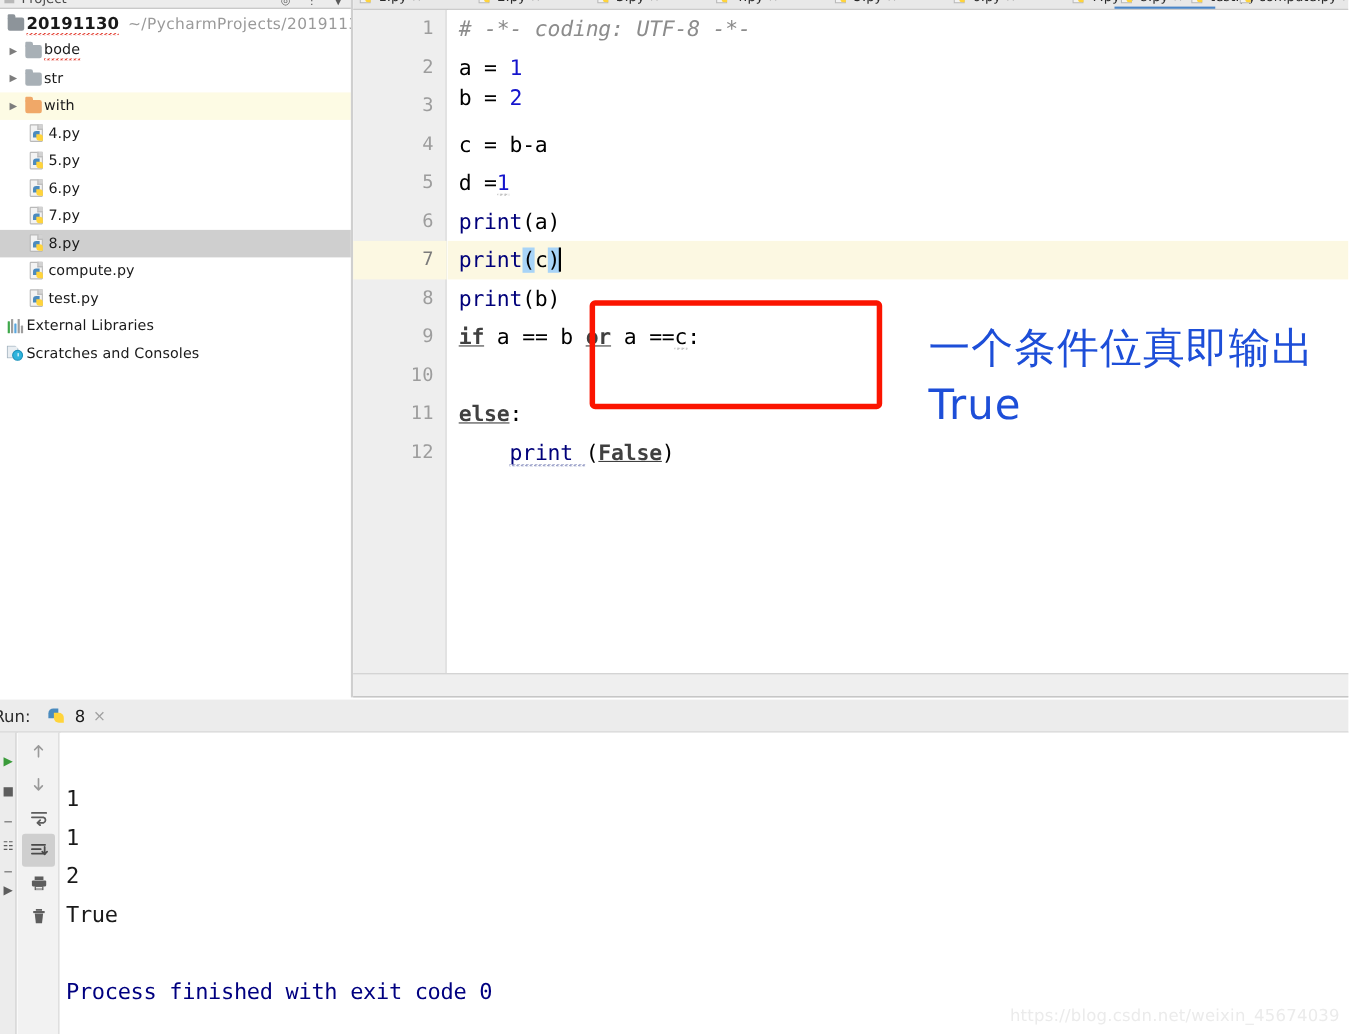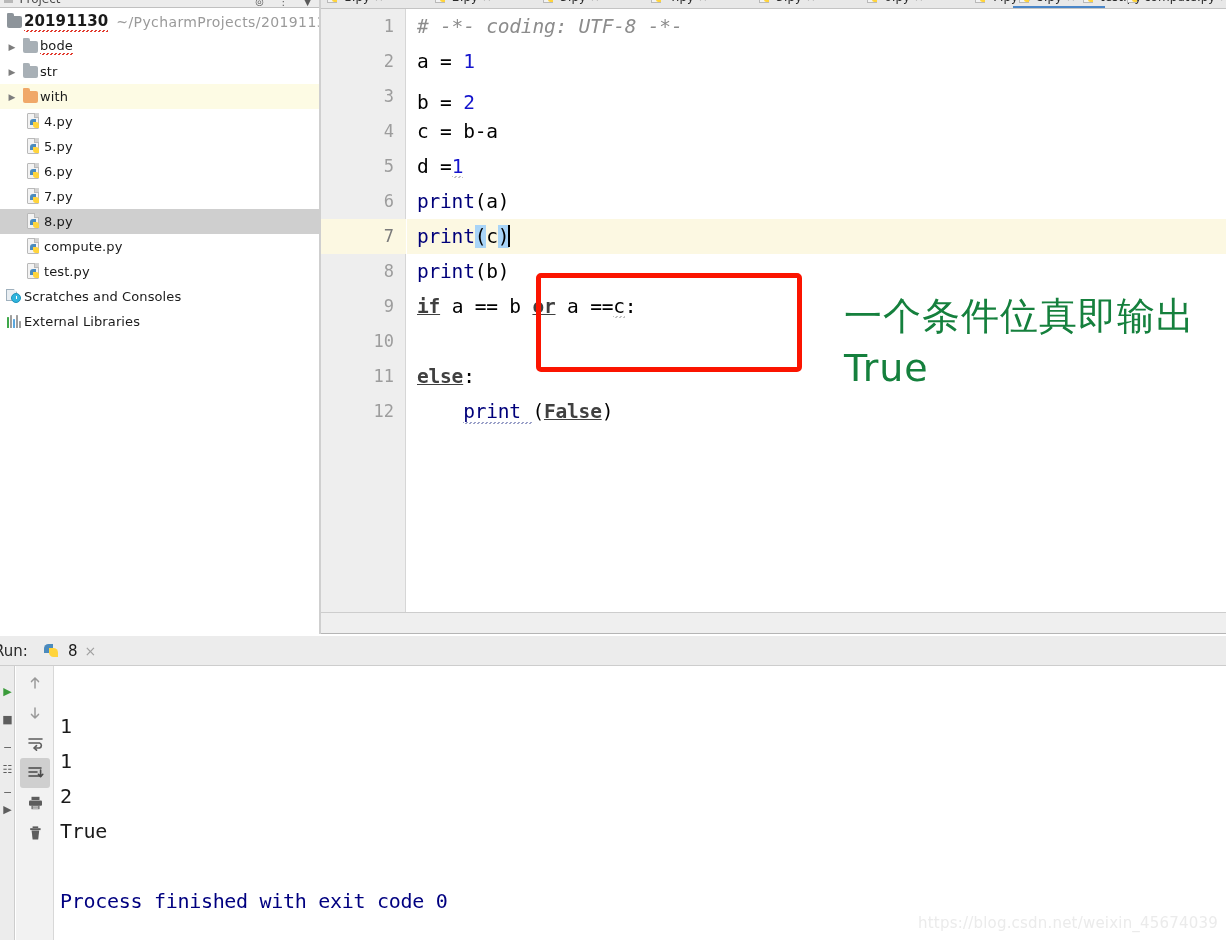--- a/index.html
+++ b/index.html
@@ -196,21 +196,21 @@
   .wav-gray {
     background-image: repeating-linear-gradient(135deg,#c2c2c2 0 1.2px,transparent 1.2px 2.6px);
     background-repeat: repeat-x; background-size: 4px 2px; background-position: 0 100%;
   }
 
   #redbox {
     position: absolute; border: 5px solid #fb1400; border-radius: 5px;
     background: transparent; pointer-events: none;
   }
   #annotation {
-    position: absolute; color: #15803d; font-size: 38px; line-height: 52px;
+    position: absolute; color: #1d4ed8; font-size: 38px; line-height: 52px;
     font-family: "DejaVu Sans", sans-serif; white-space: pre-line; letter-spacing: 1px;
   }
 
   #editor-hscroll {
     position: absolute; left: 321px; top: 612px; width: 905px; height: 22px;
     background: #efefef; border-top: 1px solid #cdcdcd; border-bottom: 1px solid #b5b5b5;
   }
 
   
   #console-panel {
@@ -405,38 +405,38 @@
               <span class="fold"></span>
               <span class="snakeA"></span>
               <span class="snakeB"></span>
             </span>
           </span>
         <span class="tlabel">test.py</span>
       </div>
 
       <div class="trow" style="padding-left:4px">
         <span class="ico">
-            <span class="scrico">
-              <span class="sheet"></span>
-              <span class="clock"></span>
-            </span>
-          </span>
-        <span class="tlabel">Scratches and Consoles</span>
-      </div>
-      <div class="trow" style="padding-left:4px">
-        <span class="ico">
             <span class="libico">
               <i></i>
               <i></i>
               <i></i>
               <i></i>
               <i></i>
             </span>
           </span>
         <span class="tlabel">External Libraries</span>
+      </div>
+      <div class="trow" style="padding-left:4px">
+        <span class="ico">
+            <span class="scrico">
+              <span class="sheet"></span>
+              <span class="clock"></span>
+            </span>
+          </span>
+        <span class="tlabel">Scratches and Consoles</span>
       </div>
 
     </div>
 
   </div>
 
   <div id="vdivider"></div>
 
   <div id="editor-area">
 
@@ -538,21 +538,21 @@
       <div class="lnum" style="top:315px">10</div>
       <div class="lnum" style="top:350px">11</div>
       <div class="lnum" style="top:385px">12</div>
     </div>
 
     <div id="code-pane">
       <div id="code-hl" style="top:210px"></div>
 
       <div class="cline" style="top:0px"><span class="cmt">#&nbsp;-*-&nbsp;coding:&nbsp;UTF-8&nbsp;-*-</span></div>
       <div class="cline" style="top:35px">a = <span class="num">1</span></div>
-      <div class="cline" style="top:76px">b = <span class="num">2</span></div>
+      <div class="cline" style="top:62px">b = <span class="num">2</span></div>
       <div class="cline" style="top:105px">c = b-a</div>
       <div class="cline" style="top:140px">d =<span class="num wav-gray">1</span></div>
       <div class="cline" style="top:175px"><span class="fn">print</span>(a)</div>
       <div class="cline" style="top:210px"><span class="fn">print</span><span class="bmatch">(</span>c<span class="bmatch">)</span><span class="caret"></span></div>
       <div class="cline" style="top:245px"><span class="fn">print</span>(b)</div>
       <div class="cline" style="top:280px"><span class="kw">if</span> a == b <span class="kw">or</span> a ==<span class="wav-gray">c</span>:</div>
       <div class="cline" style="top:350px"><span class="kw">else</span>:</div>
       <div class="cline" style="top:385px">&nbsp;&nbsp;&nbsp;&nbsp;<span class="fn wav">print </span>(<span class="kw">False</span>)</div>
 
       <div id="redbox" style="left:129px; top:264px; width:266px; height:99px;"></div>

